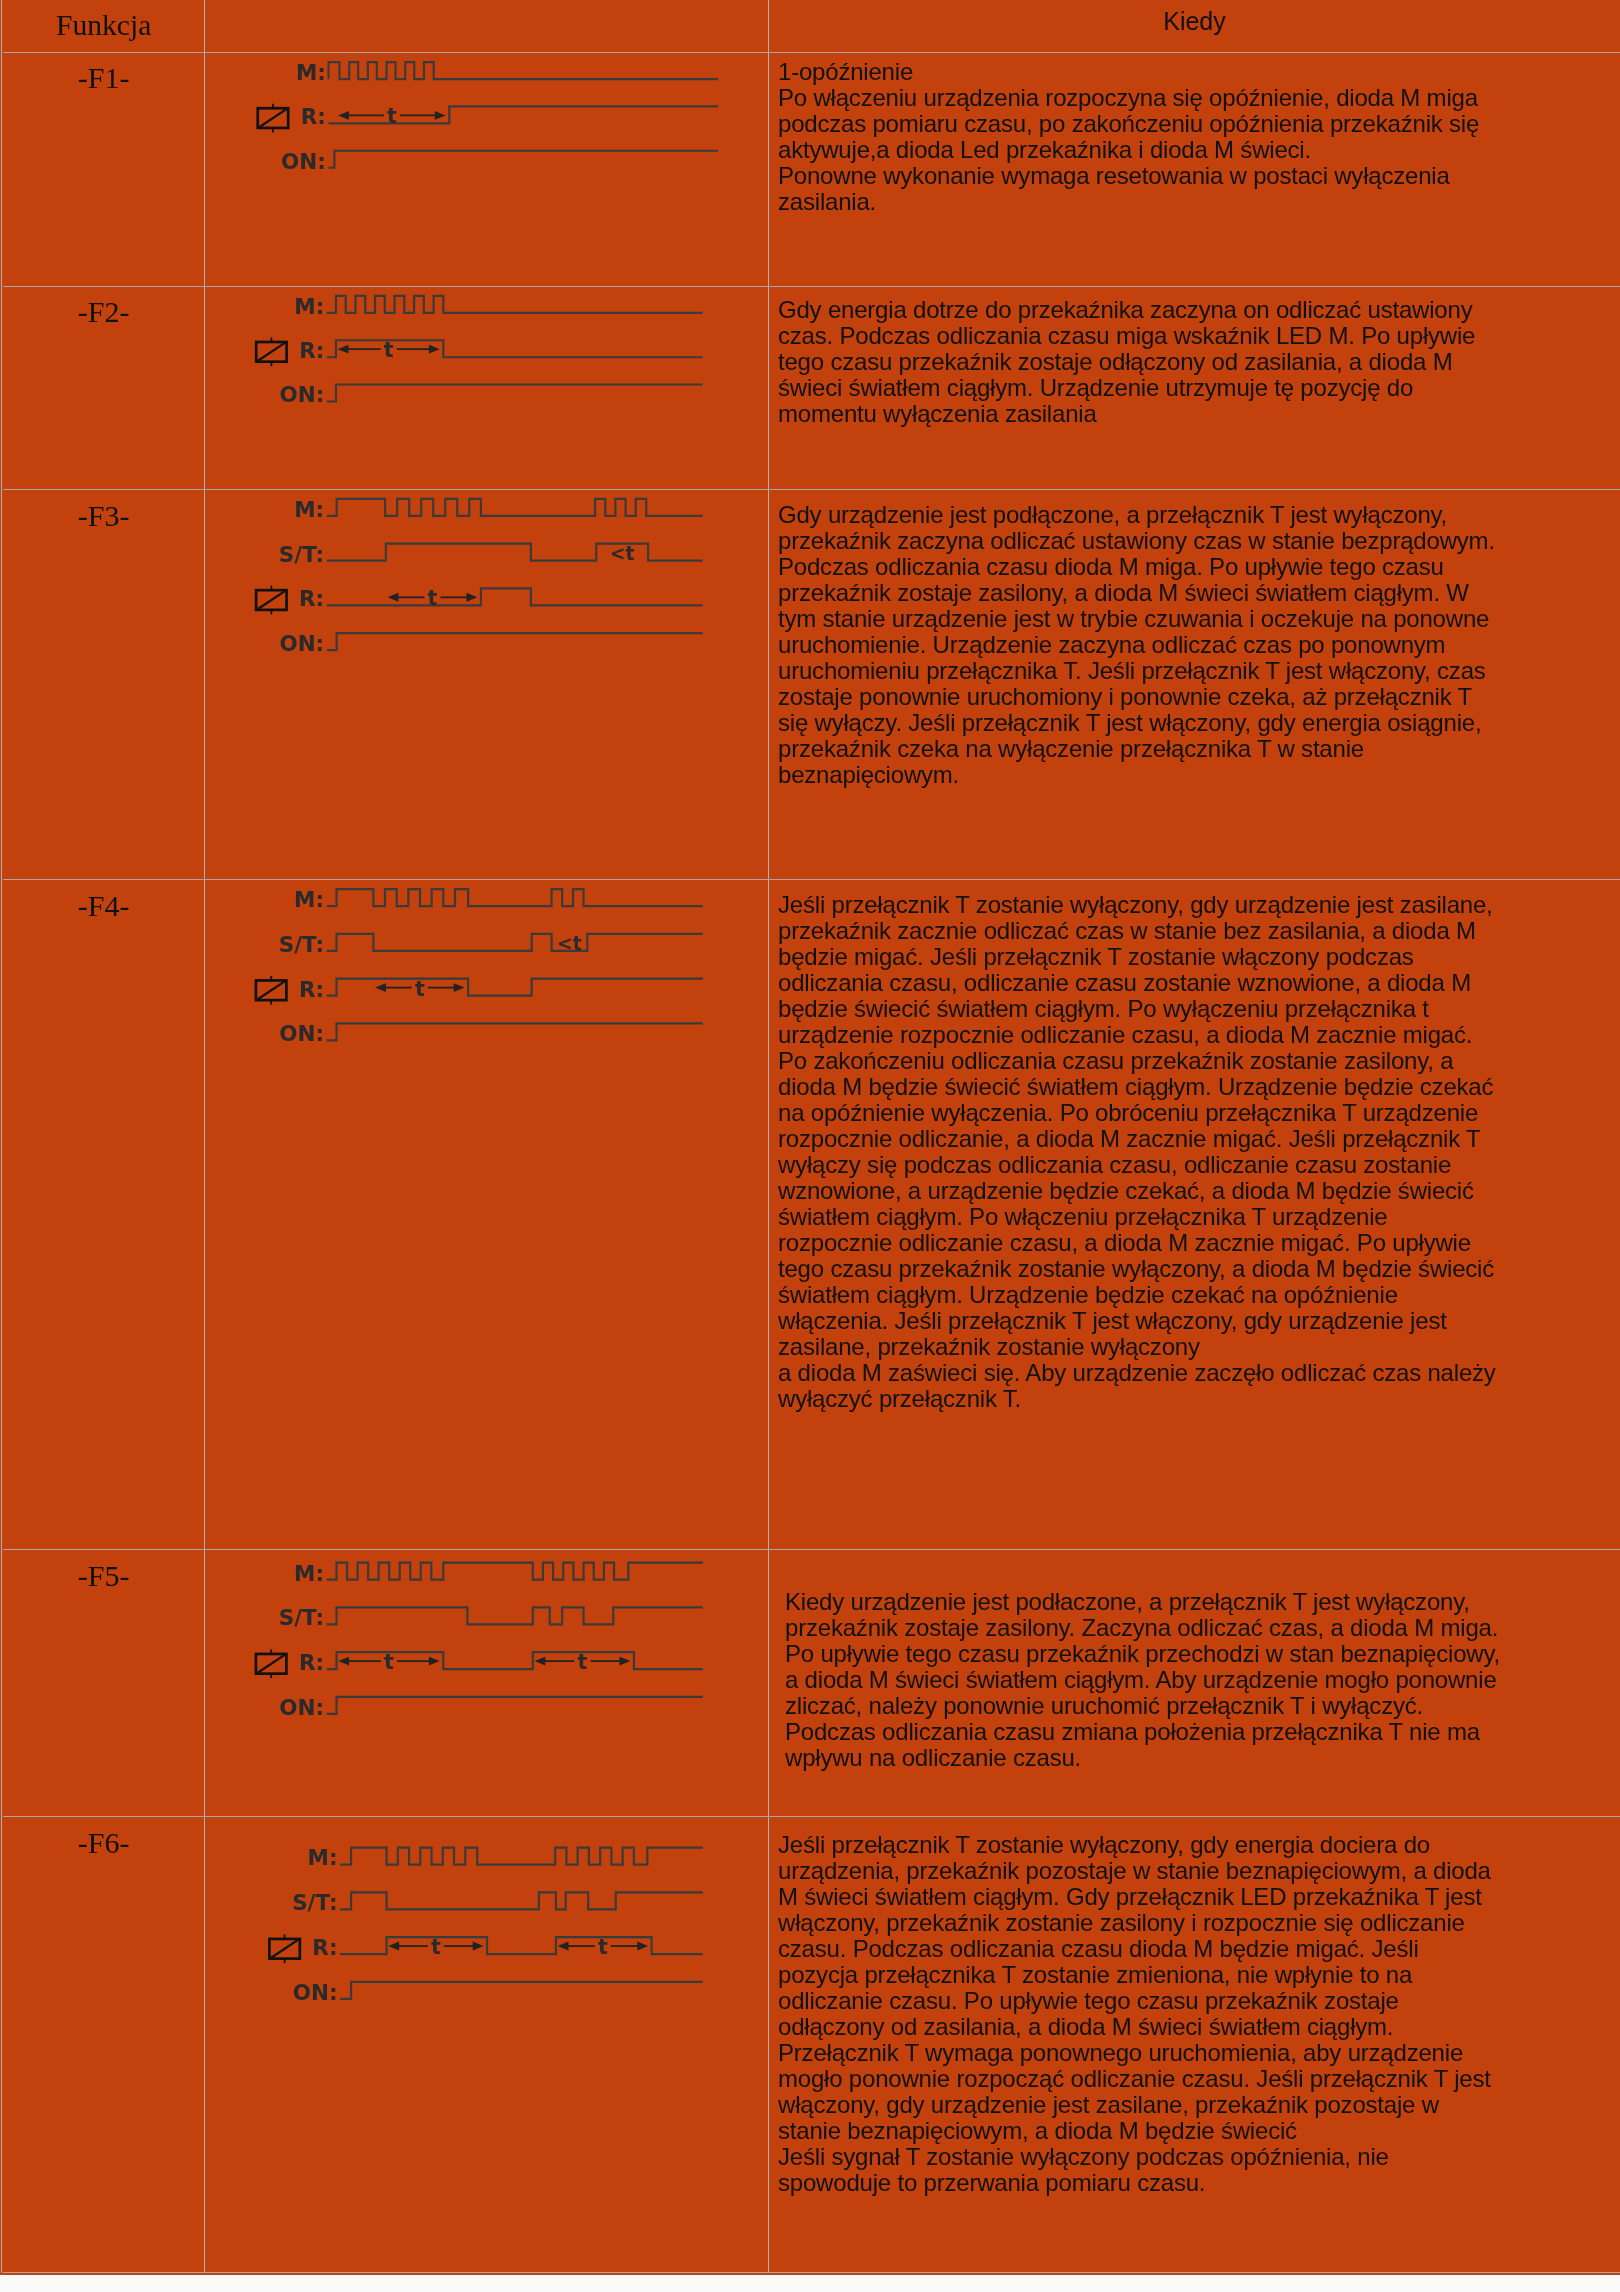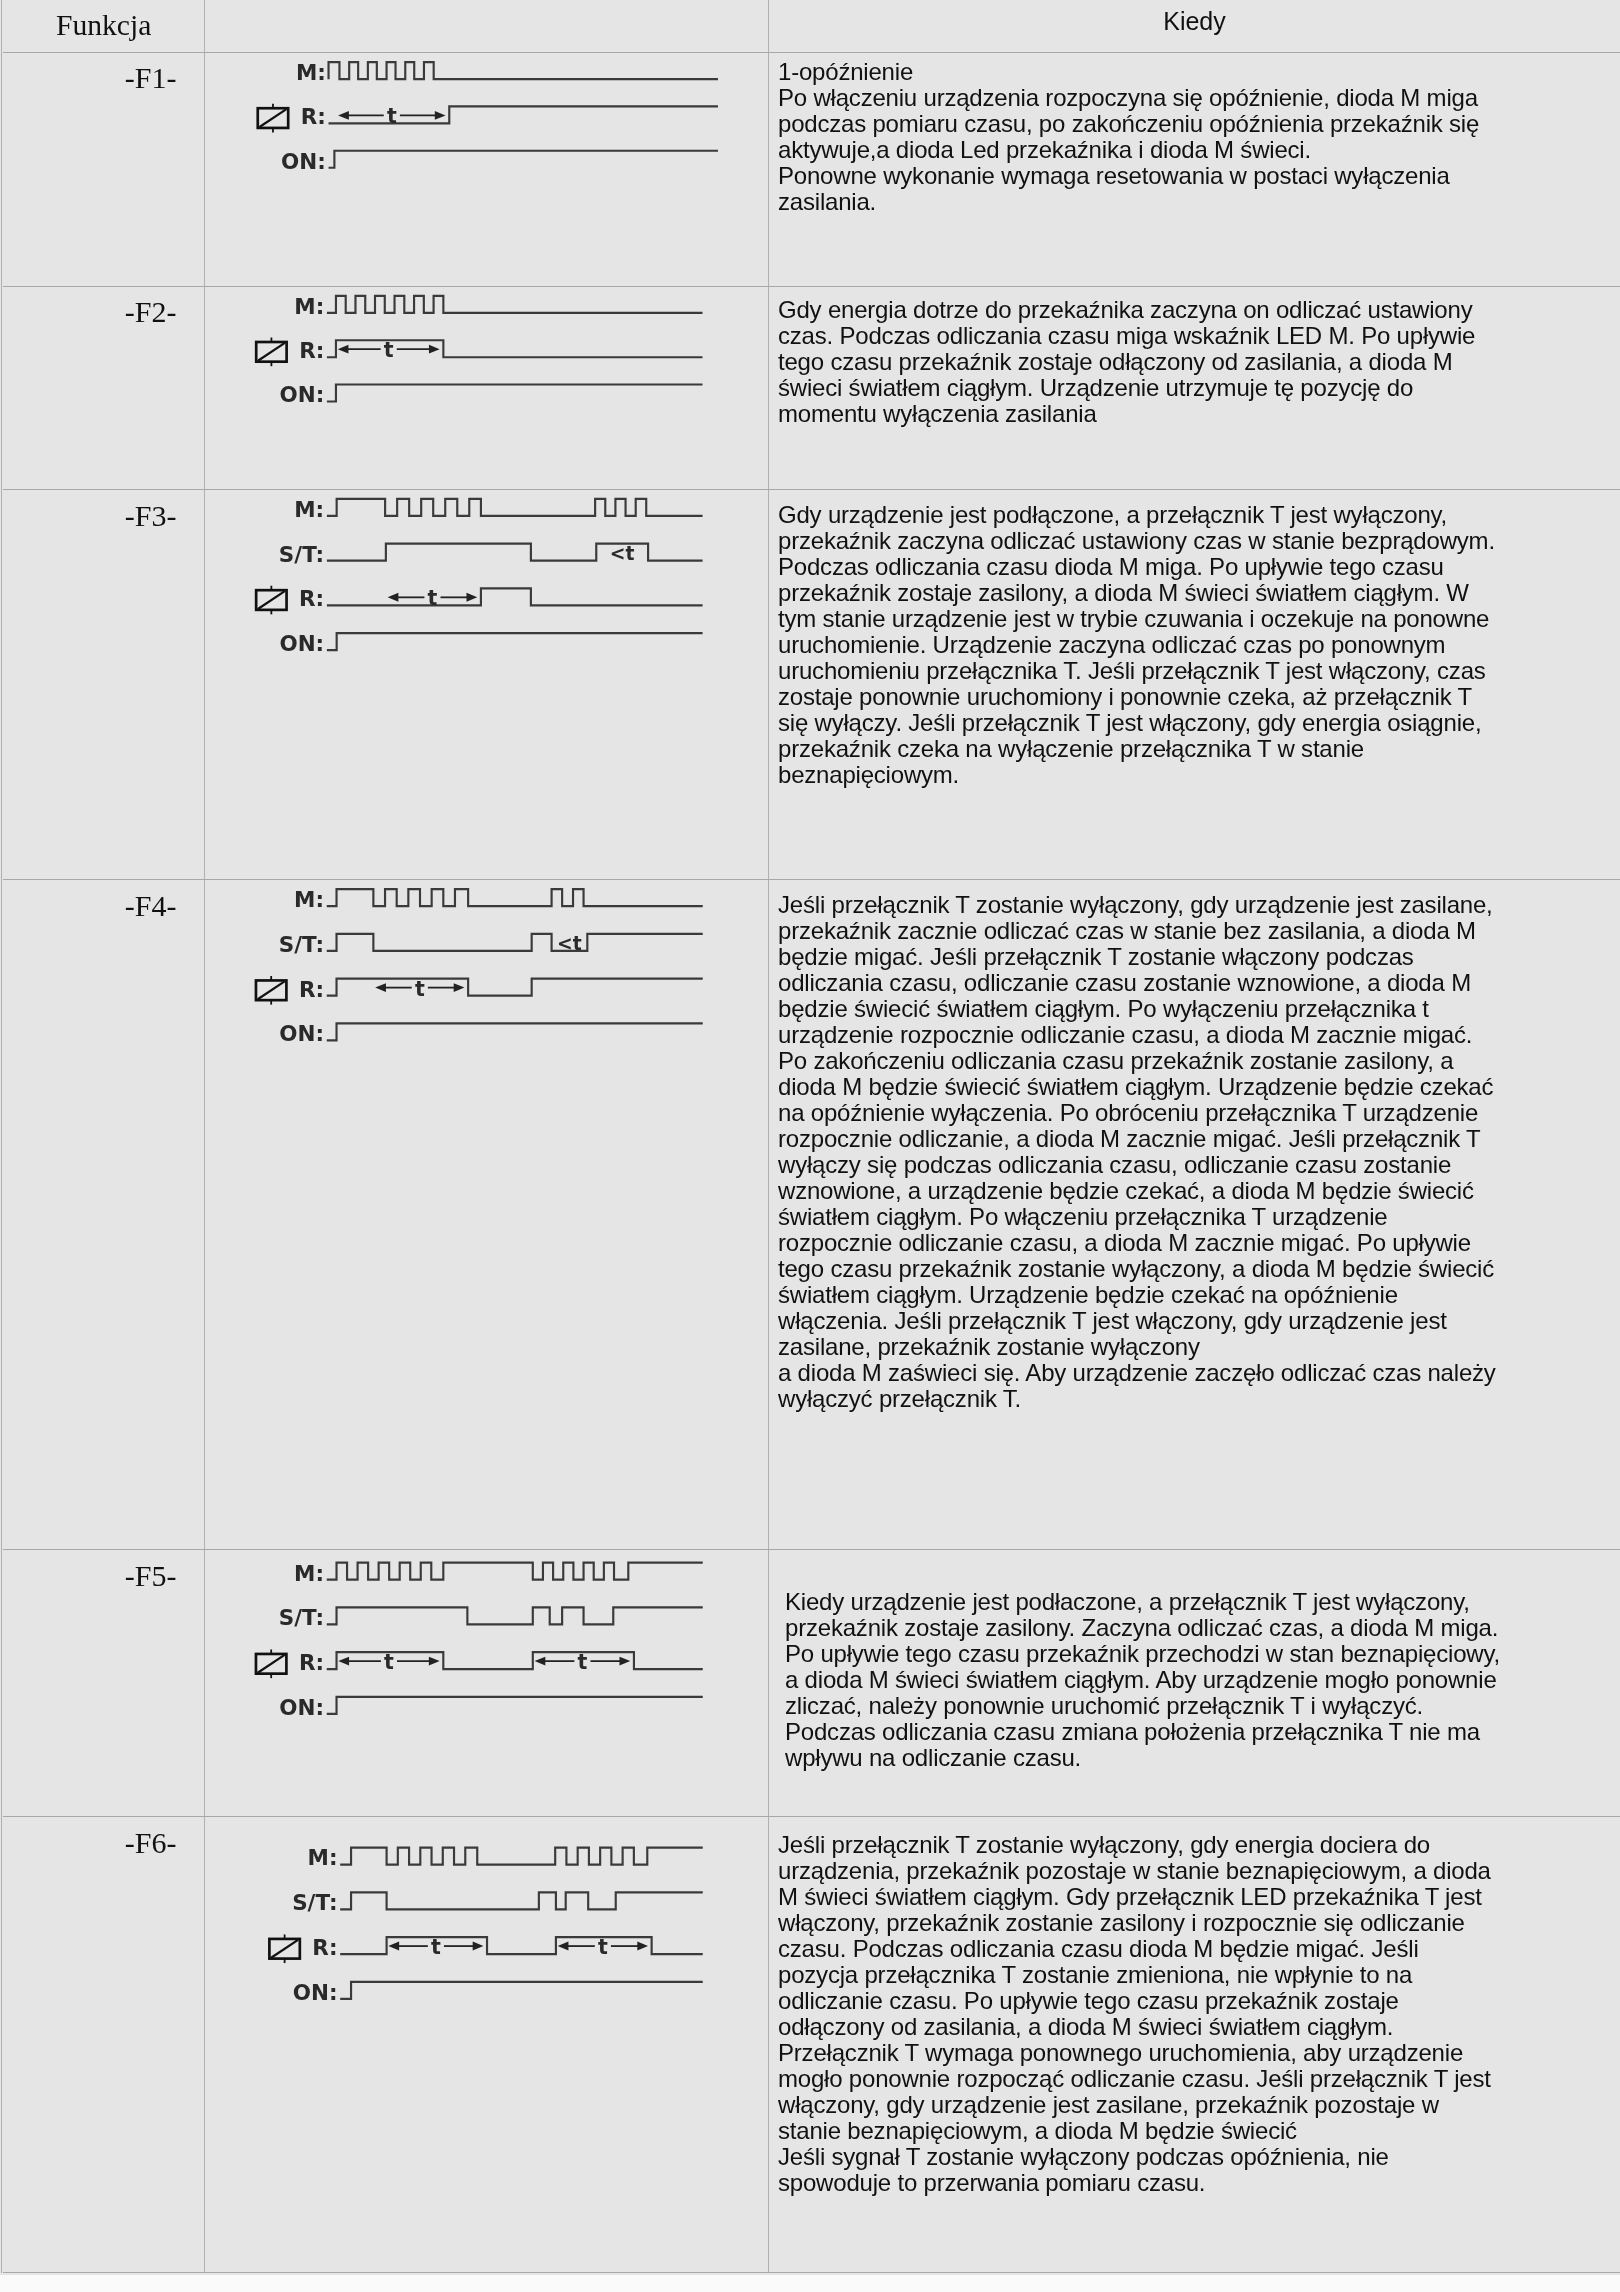--- a/index.html
+++ b/index.html
@@ -1,22 +1,22 @@
 <!DOCTYPE html>
 <html style="font-size:14.3px"><head>
 <meta charset="utf-8">
 <style>
   html, body { margin:0; padding:0; }
   body { width:1620px; height:2293px; background:#fafafa; position:relative; overflow:hidden; font-family:"Liberation Sans", sans-serif; color:#111; }
-  #doc { position:absolute; left:0; top:0; width:1620px; height:2275px; background:#e5e5e5; }
+  #doc { position:absolute; left:0; top:0; width:1620px; height:2275px; background:#c2410c; }
   .hline { position:absolute; left:2.7px; right:0; height:0; border-top:1.8px solid #a8a8a8; }
   .vline { position:absolute; width:0; border-left:1.8px solid #b0b0b0; }
   .hdr-serif { position:absolute; font-family:"Liberation Serif", serif; font-size:29.6px; top:9px; text-align:center; }
   .hdr-sans { position:absolute; font-family:"Liberation Sans", sans-serif; font-size:25px; top:7.2px; text-align:center; }
-  .fn { position:absolute; left:2.7px; width:202px; text-align:center; font-family:"Liberation Serif", serif; font-size:30px;margin-left:47px; }
+  .fn { position:absolute; left:2.7px; width:202px; text-align:center; font-family:"Liberation Serif", serif; font-size:30px; }
   .desc { position:absolute; left:778px; width:828px; font-size:24px; line-height:26px; white-space:pre-line; letter-spacing:-0.2px; }
   .desc.indent { left:785px; }
   svg.wave { position:absolute; left:205px; width:564px; overflow:visible; }
   svg.wave text { font-family:"DejaVu Sans", sans-serif; font-weight:bold; fill:#2a2a2a; }
 </style>
 </head>
 <body>
 
 <div id="doc">
 

